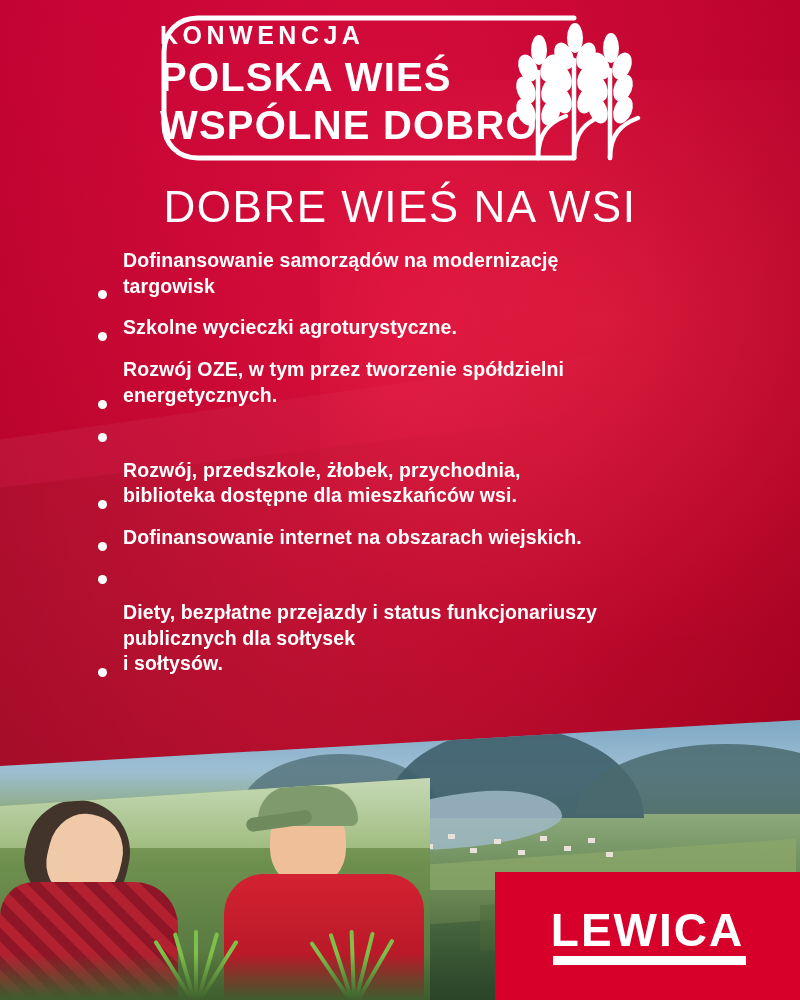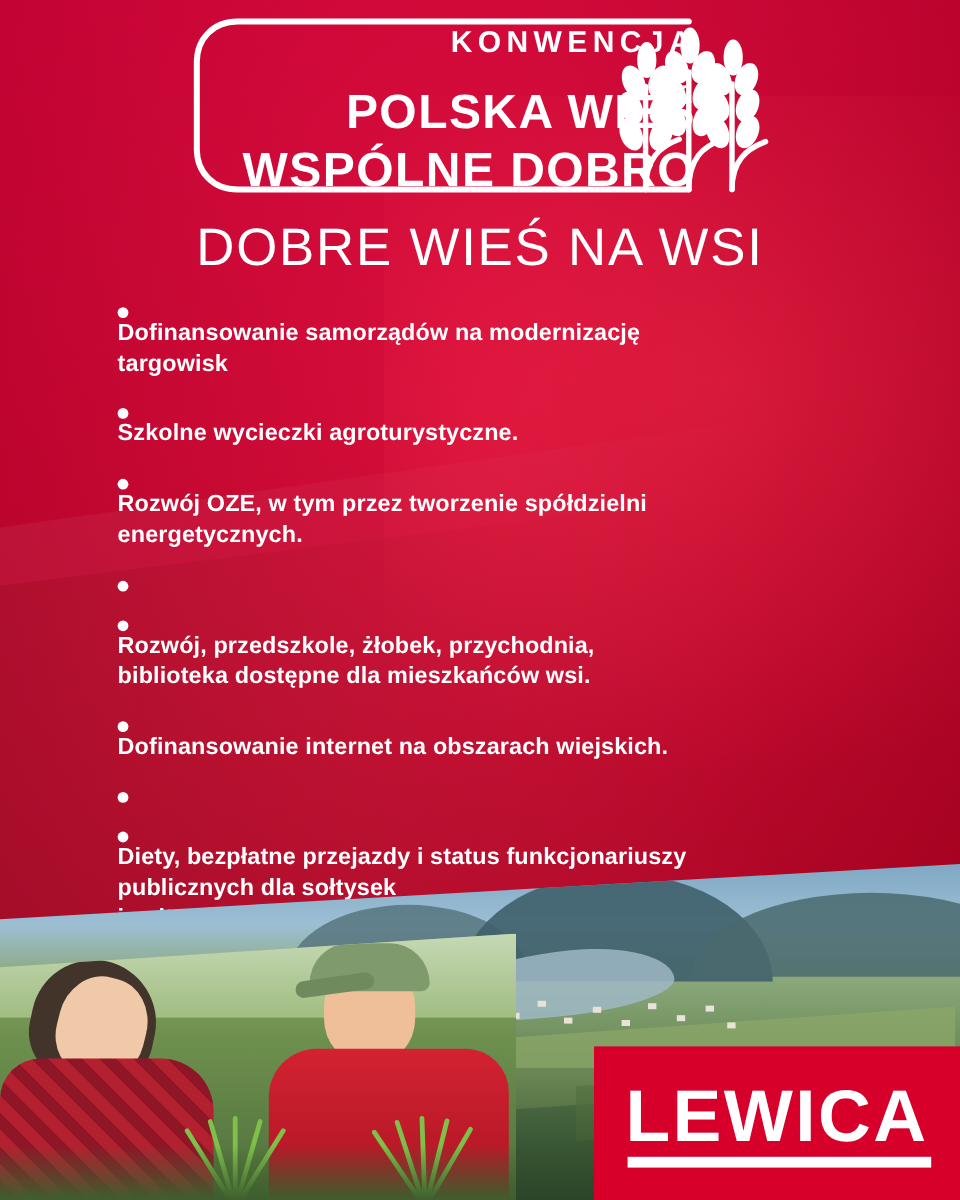--- a/index.html
+++ b/index.html
@@ -71,35 +71,35 @@
     width: 540px;
     height: 150px;
   }
   .logo-frame svg { display: block; }
 
   .logo-text {
     position: absolute;
     left: 160px;
     top: 22px;
     width: 420px;
-    text-align: right;
+    text-align: left;
     color: #ffffff;
   }
   .logo-kicker {
     font-size: 25px;
     font-weight: bold;
     letter-spacing: 4.5px;
     line-height: 1.1;
   }
   .logo-line1 {
     font-size: 40px;
     font-weight: bold;
     letter-spacing: 1.2px;
     line-height: 1.16;
-    margin-top: 21px;
+    margin-top: 4px;
   }
   .logo-line2 {
     font-size: 40px;
     font-weight: bold;
     letter-spacing: 1.2px;
     line-height: 1.16;
     margin-top: 2px;
   }
 
   
@@ -118,23 +118,22 @@
   
   .bullets {
     position: absolute;
     left: 98px;
     top: 248px;
     width: 640px;
     color: #ffffff;
   }
   .bullet {
     display: flex;
-    align-items: flex-start;
+    align-items: flex-end;
     margin-bottom: 16px;
-    flex-direction: column;
   }
   .bullet-dot {
     flex: 0 0 auto;
     width: 9px;
     height: 9px;
     border-radius: 50%;
     background: #ffffff;
     margin-top: 8px;
     margin-right: 16px;
   }
@@ -367,21 +366,21 @@
     bottom: 0;
     width: 305px;
     height: 128px;
     background: #d6002b;
     display: flex;
     align-items: center;
     justify-content: center;
   }
   .lewica-word {
     color: #ffffff;
-    font-size: 61px;
+    font-size: 46px;
     font-weight: bold;
     letter-spacing: 2px;
     line-height: 1;
     padding-bottom: 12px;
     position: relative;
   }
   .lewica-bar {
     position: absolute;
     left: 2px;
     bottom: 0px;

